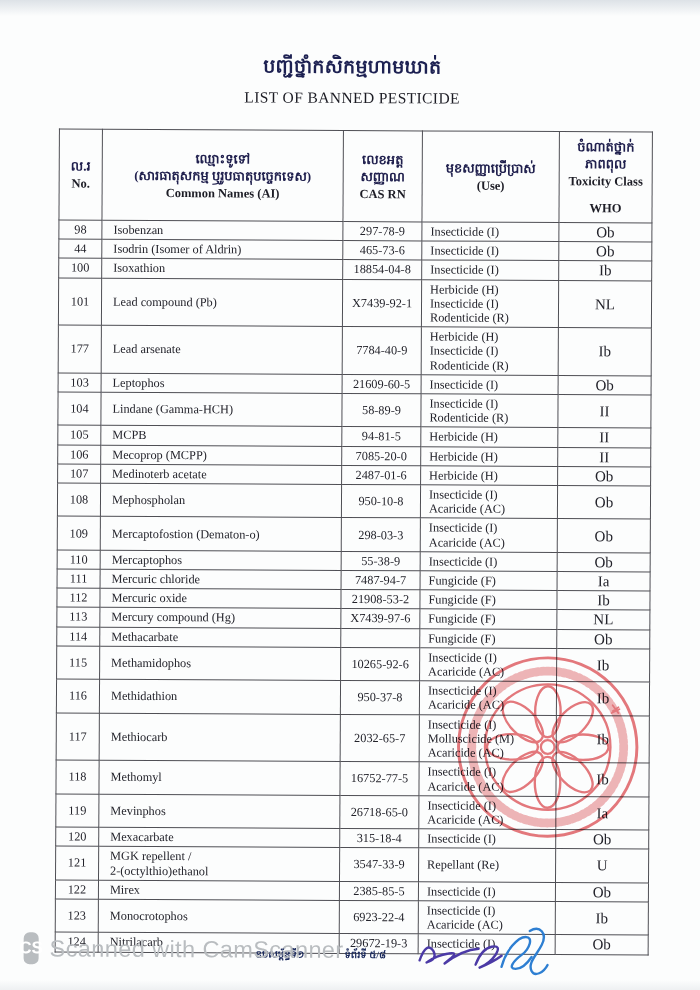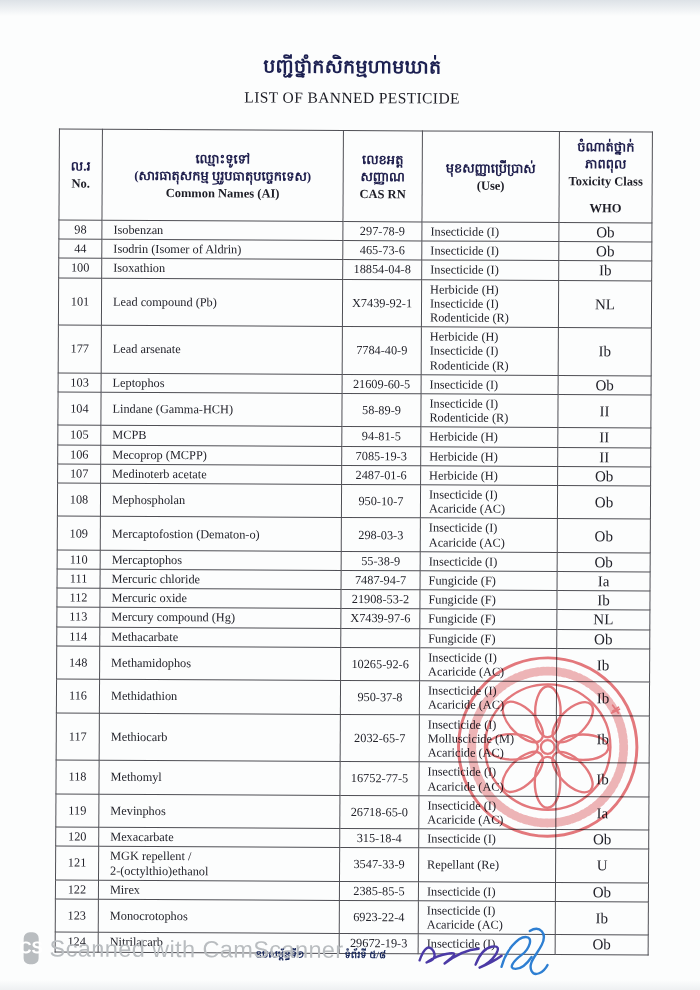--- a/index.html
+++ b/index.html
@@ -171,39 +171,39 @@
               <td>MCPB</td>
               <td>94-81-5</td>
               <td>
                 <div>Herbicide (H)</div>
               </td>
               <td>II</td>
             </tr>
             <tr>
               <td>106</td>
               <td>Mecoprop (MCPP)</td>
-              <td>7085-19-3</td>
+              <td>7085-20-0</td>
               <td>
                 <div>Herbicide (H)</div>
               </td>
               <td>II</td>
             </tr>
             <tr>
               <td>107</td>
               <td>Medinoterb acetate</td>
               <td>2487-01-6</td>
               <td>
                 <div>Herbicide (H)</div>
               </td>
               <td>Ob</td>
             </tr>
             <tr>
               <td>108</td>
               <td>Mephospholan</td>
-              <td>950-10-7</td>
+              <td>950-10-8</td>
               <td>
                 <div>Insecticide (I)</div>
                 <div>Acaricide (AC)</div>
               </td>
               <td>Ob</td>
             </tr>
             <tr>
               <td>109</td>
               <td>Mercaptofostion (Dematon-o)</td>
               <td>298-03-3</td>
@@ -252,21 +252,21 @@
             <tr>
               <td>114</td>
               <td>Methacarbate</td>
               <td></td>
               <td>
                 <div>Fungicide (F)</div>
               </td>
               <td>Ob</td>
             </tr>
             <tr>
-              <td>148</td>
+              <td>115</td>
               <td>Methamidophos</td>
               <td>10265-92-6</td>
               <td>
                 <div>Insecticide (I)</div>
                 <div>Acaricide (AC)</div>
               </td>
               <td>Ib</td>
             </tr>
             <tr>
               <td>116</td>

